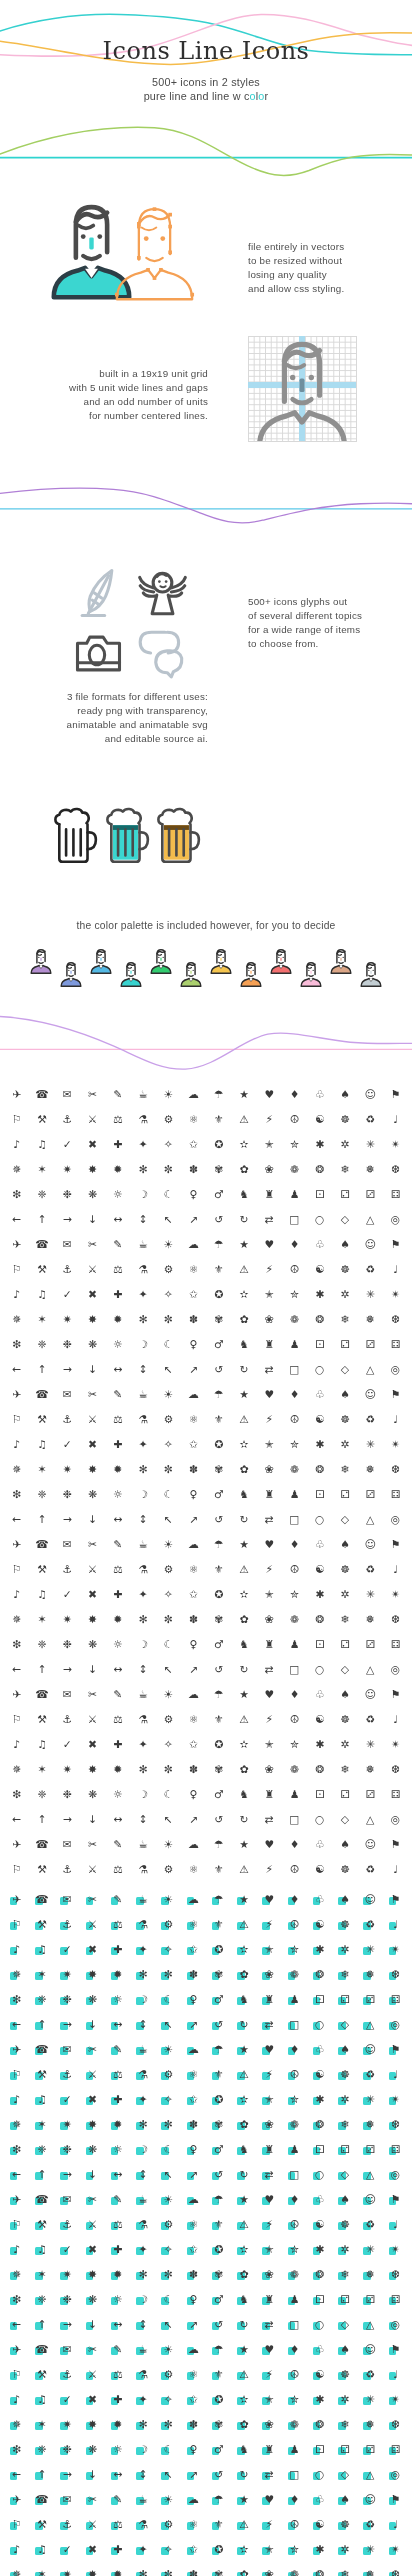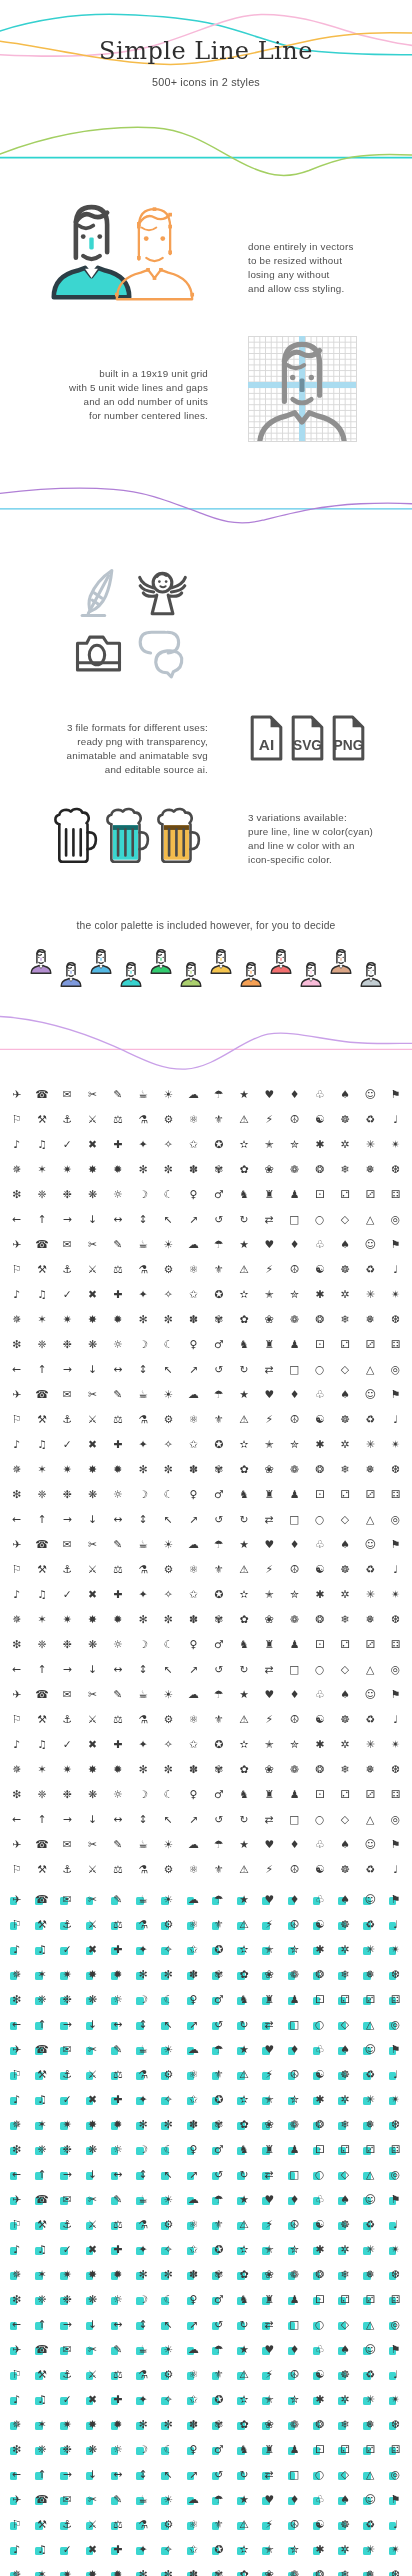--- a/index.html
+++ b/index.html
@@ -55,23 +55,24 @@
 <body>
 
 <div class="page">
 
   <svg class="abs" style="left:0;top:0" width="412" height="116" viewBox="0 0 800 225">
     <path d="M0,60 C80,35 160,26 233,28 C330,31 380,38 420,48 C500,68 540,90 600,98 C680,107 740,106 800,106" fill="none" stroke-width="3" stroke-linecap="round" stroke="#35d0cf"></path>
     <path d="M0,106 C120,112 220,110 300,88 C380,66 440,30 507,28 C580,27 640,50 700,68 C750,80 780,86 800,88" fill="none" stroke-width="3" stroke-linecap="round" stroke="#f7b8d8"></path>
     <path d="M0,80 C100,92 220,125 331,125 C420,124 520,95 620,75 C690,62 750,63 800,64" fill="none" stroke-width="3" stroke-linecap="round" stroke="#f5bb4a"></path>
   </svg>
 
-  <h1 class="title">Simple Line Line</h1>
+  <h1 class="title">Icons Line Icons</h1>
   <div class="subtitle">
     <div>500+ icons in 2 styles</div>
+    <div><span>pure line and line w c</span><span class="accent-letter">o</span><span>l</span><span class="accent-letter">o</span><span>r</span></div>
   </div>
 
   <svg class="abs" style="left:0;top:124px" width="412" height="62" viewBox="0 0 800 120">
     <line x1="0" y1="65" x2="800" y2="65" stroke-width="3.5" stroke="#2fd4cf"></line>
     <path d="M0,58 C100,20 200,2 300,7 C380,12 430,60 490,85 C530,102 560,105 600,90 C660,65 700,55 800,60" fill="none" stroke-width="3" stroke-linecap="round" stroke="#a3cf62"></path>
   </svg>
 
   <div class="abs" style="left:45px;top:197px;width:165px;height:124px">
     <span class="abs" style="left:0;top:0" id="hero-person">
         <svg width="93" height="103" viewBox="0 0 100 112" style="overflow:visible">
@@ -106,23 +107,23 @@
           <rect x="89" y="102" width="4" height="4" fill="#f5a054"></rect>
           <rect x="48" y="84" width="4" height="4" fill="#f5a054"></rect>
           <rect x="41" y="75" width="4" height="4" fill="#f5a054"></rect>
           <rect x="55" y="75" width="4" height="4" fill="#f5a054"></rect>
           <rect x="31" y="25" width="4" height="4" fill="#f5a054"></rect>
           <rect x="65" y="15" width="4" height="4" fill="#f5a054"></rect>
         </svg>
       </span>
   </div>
   <div class="copy" style="left:248px;top:240px;width:144px">
-    <div>done entirely in vectors</div>
+    <div>file entirely in vectors</div>
     <div>to be resized without</div>
-    <div>losing any without</div>
+    <div>losing any quality</div>
     <div>and allow css styling.</div>
   </div>
 
   <div class="copy right" style="left:62px;top:367px;width:146px">
     <div>built in a 19x19 unit grid</div>
     <div>with 5 unit wide lines and gaps</div>
     <div>and an odd number of units</div>
     <div>for number centered lines.</div>
   </div>
   <div class="unit-grid">
@@ -172,43 +173,32 @@
       <ellipse cx="50" cy="45" rx="15" ry="19"></ellipse>
       <path d="M12,60 L94,60"></path>
     </g>
   </svg>
   <svg class="abs" style="left:135px;top:626px" width="55" height="54" viewBox="0 0 106 104">
     <g fill="none" stroke-width="6" stroke-linecap="round" stroke-linejoin="round" stroke="#b9c3cc">
       <path d="M62,12 Q84,12 84,32 Q84,50 64,52 M30,52 Q10,50 10,31 Q10,12 32,12 L58,12"></path>
       <path d="M90,62 Q92,82 74,88 L70,98 L62,90 Q42,90 40,70 Q40,50 62,48 Q86,46 90,62 Z"></path>
     </g>
   </svg>
+  <div class="copy" style="left:248px;top:595px;width:144px">
+    <div>500+ icons glyphs out</div>
+    <div>of several different topics</div>
+    <div>for a wide range of items</div>
+    <div>to choose from.</div>
+  </div>
 
-  <div class="copy right" style="left:57px;top:721px;width:151px">
+  <div class="copy right" style="left:57px;top:690px;width:151px">
     <div>3 file formats for different uses:</div>
     <div>ready png with transparency,</div>
     <div>animatable and animatable svg</div>
     <div>and editable source ai.</div>
-  </div>
-  <div class="badges">
-    <svg width="37" height="48" viewBox="0 0 72 94">
-      <path d="M8,6 L44,6 L64,26 L64,88 L8,88 Z" fill="#fff" stroke-width="6" stroke-linejoin="round" stroke="#4f4f4f"></path>
-      <path d="M44,6 L64,26 L44,26 Z" fill="#4f4f4f"></path>
-      <text x="36" y="70" text-anchor="middle" font-family="Liberation Sans, sans-serif" font-size="30" font-weight="bold" fill="#4f4f4f">AI</text>
-    </svg>
-    <svg width="37" height="48" viewBox="0 0 72 94">
-      <path d="M8,6 L44,6 L64,26 L64,88 L8,88 Z" fill="#fff" stroke-width="6" stroke-linejoin="round" stroke="#4f4f4f"></path>
-      <path d="M44,6 L64,26 L44,26 Z" fill="#4f4f4f"></path>
-      <text x="36" y="70" text-anchor="middle" font-family="Liberation Sans, sans-serif" font-size="27" font-weight="bold" fill="#4f4f4f">SVG</text>
-    </svg>
-    <svg width="37" height="48" viewBox="0 0 72 94">
-      <path d="M8,6 L44,6 L64,26 L64,88 L8,88 Z" fill="#fff" stroke-width="6" stroke-linejoin="round" stroke="#4f4f4f"></path>
-      <path d="M44,6 L64,26 L44,26 Z" fill="#4f4f4f"></path>
-      <text x="36" y="70" text-anchor="middle" font-family="Liberation Sans, sans-serif" font-size="27" font-weight="bold" fill="#4f4f4f">PNG</text>
-    </svg>
   </div>
 
   <div class="beers">
     <svg width="47" height="61" viewBox="0 0 90 115">
       <g fill="none" stroke="#242424" stroke-width="5" stroke-linecap="round" stroke-linejoin="round">
         <path d="M14,32 C4,30 4,16 14,14 C16,4 30,2 36,8 C42,0 56,2 58,10 C70,8 74,22 66,30"></path>
         <path d="M14,32 L14,98 Q14,104 20,104 L62,104 Q68,104 68,98 L68,32"></path>
         <path d="M68,48 Q84,46 84,62 Q84,80 68,80"></path>
         <path d="M27,42 L27,92 M41,42 L41,92 M55,42 L55,92"></path>
       </g>
@@ -226,26 +216,20 @@
     <svg width="47" height="61" viewBox="0 0 90 115">
       <rect x="17" y="34" width="48" height="66" fill="#f2bb4d"></rect>
       <rect x="17" y="34" width="48" height="9" fill="#6b4a15"></rect>
       <g fill="none" stroke="#4a4a4a" stroke-width="5" stroke-linecap="round" stroke-linejoin="round">
         <path d="M14,32 C4,30 4,16 14,14 C16,4 30,2 36,8 C42,0 56,2 58,10 C70,8 74,22 66,30"></path>
         <path d="M14,32 L14,98 Q14,104 20,104 L62,104 Q68,104 68,98 L68,32"></path>
         <path d="M68,48 Q84,46 84,62 Q84,80 68,80"></path>
         <path d="M27,42 L27,92 M41,42 L41,92 M55,42 L55,92"></path>
       </g>
     </svg>
-  </div>
-  <div class="copy" style="left:248px;top:811px;width:144px">
-    <div>3 variations available:</div>
-    <div>pure line, line w color(cyan)</div>
-    <div>and line w color with an</div>
-    <div>icon-specific color.</div>
   </div>
 
   <div class="caption">the color palette is included however, for you to decide</div>
   <div class="palette-row" id="palette-row">
       <div class="palette-cell">
         <svg width="24" height="27" viewBox="0 0 100 112" style="overflow:visible">
     <path d="M9,109 Q9,86 35,80 L43,77 L50,86 L57,77 L65,80 Q91,86 91,109 Z" fill="#b48fd0" stroke="#2e2e2e" stroke-width="6" stroke-linejoin="round"></path>
     <path d="M43,78 L50,88 L57,78 Z" fill="#ffffff"></path>
     <path d="M33,66 L33,30 Q33,11 50,11 Q67,11 67,30 L67,60" fill="#fff" stroke="#2e2e2e" stroke-width="6" stroke-linecap="round"></path>
     <path d="M33,27 Q41,15 50,20 Q59,25 67,17" fill="none" stroke="#2e2e2e" stroke-width="6" stroke-linecap="round"></path>

